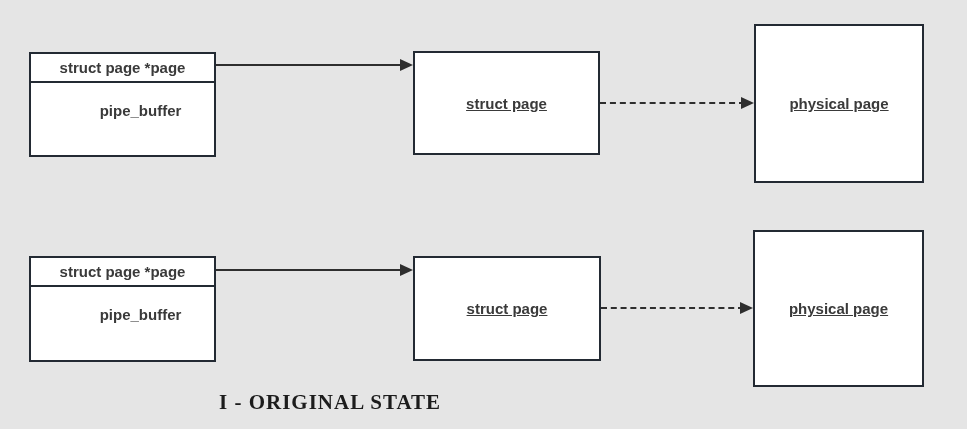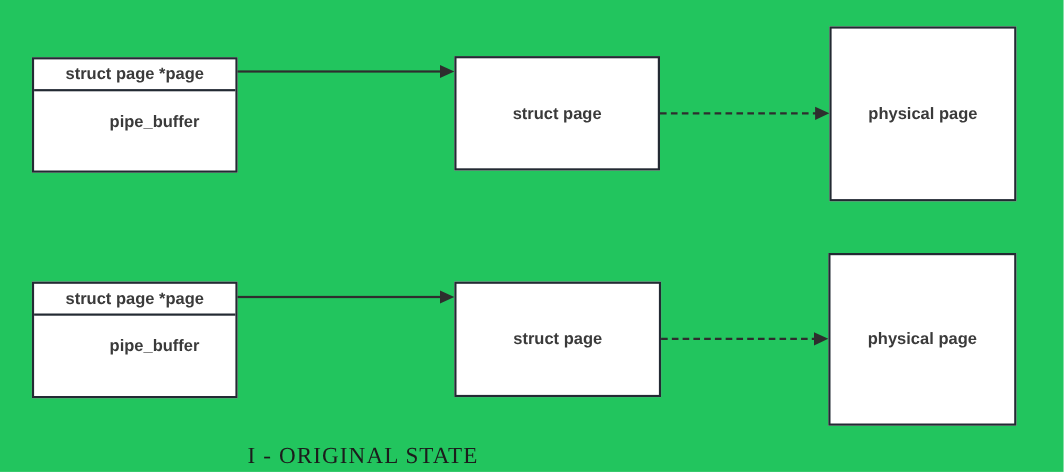--- a/index.html
+++ b/index.html
@@ -5,21 +5,21 @@
   html, body {
     margin: 0;
     padding: 0;
     background: #ffffff;
     font-family: "Liberation Sans", sans-serif;
   }
   .canvas {
     position: relative;
     width: 967px;
     height: 429px;
-    background: #22c55e;
+    background: #e5e5e5;
     overflow: hidden;
   }
   .box {
     position: absolute;
     box-sizing: border-box;
     border: 2px solid #232a33;
     background: #ffffff;
     color: #3a3a3a;
     font-weight: bold;
     font-size: 15px;
@@ -40,20 +40,21 @@
     display: flex;
     align-items: center;
     justify-content: center;
     padding-bottom: 18px;
     padding-left: 36px;
   }
   .label-box {
     display: flex;
     align-items: center;
     justify-content: center;
+    text-decoration: underline;
   }
   .arrow {
     position: absolute;
     height: 12px;
   }
   .arrow .shaft {
     position: absolute;
     left: 0;
     right: 9px;
     top: 5px;
@@ -73,25 +74,24 @@
     border-top: 6px solid transparent;
     border-bottom: 6px solid transparent;
   }
   .caption {
     position: absolute;
     left: 180px;
     top: 390px;
     width: 300px;
     text-align: center;
     font-family: "Liberation Serif", "DejaVu Serif", serif;
-    font-weight: normal;
+    font-weight: bold;
     font-size: 21px;
     letter-spacing: 1px;
     color: #1c1c1c;
-    margin-top: 12px;
   }
 </style>
 </head>
 <body>
 
 <div class="canvas">
 
   <div class="box pipe-box" style="left:29px; top:52px; width:187px; height:105px;">
     <div class="ptr-slot">
       <span>struct page *page</span>

